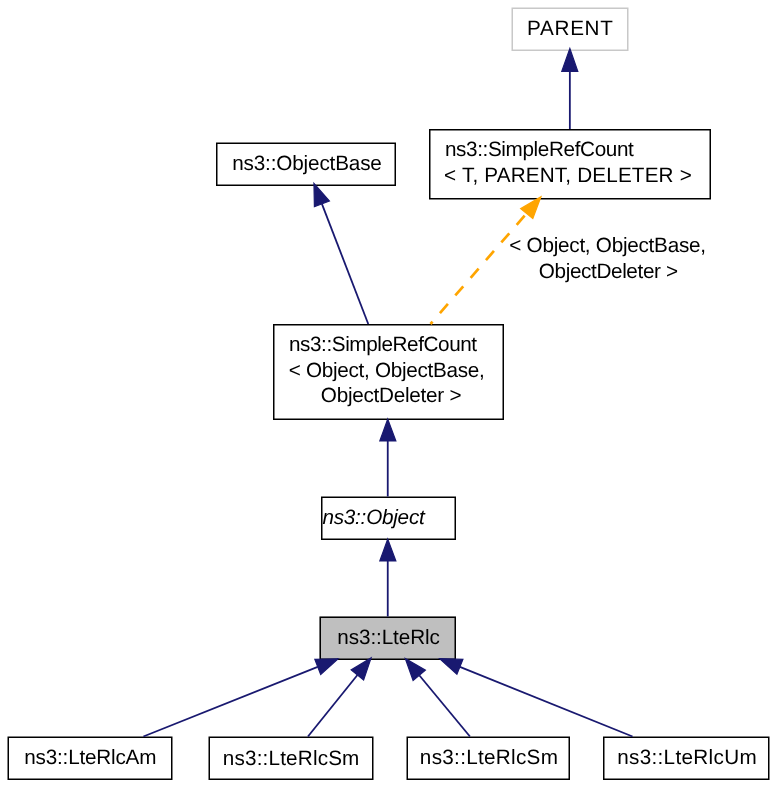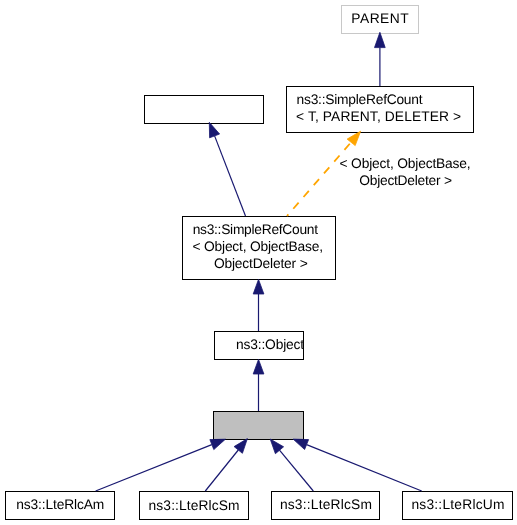--- a/index.html
+++ b/index.html
@@ -62,30 +62,32 @@
   </svg>
 
   <div class="nodebox external" style="left:340.5px;top:5.1px;width:78.7px;height:29.4px;border-width:1.4px;"></div>
   <span class="lbl" style="left:230.22px;top:11.5px;letter-spacing:0.460px;">PARENT</span>
 
   <div class="nodebox" style="left:286px;top:86px;width:188px;height:47px;"></div>
   <span class="lbl" style="left:209.47px;top:92.8px;letter-spacing:-0.246px;">ns3::SimpleRefCount</span>
   <span class="lbl" style="left:228.68px;top:109.8px;letter-spacing:0.108px;">&lt; T, PARENT, DELETER &gt;</span>
 
   <div class="nodebox" style="left:144px;top:95px;width:120px;height:29px;"></div>
+  <span class="lbl" style="left:54.65px;top:101.8px;letter-spacing:-0.102px;">ns3::ObjectBase</span>
 
   <div class="nodebox" style="left:182px;top:216px;width:154px;height:64px;"></div>
   <span class="lbl" style="left:105.23px;top:222.8px;letter-spacing:-0.275px;">ns3::SimpleRefCount</span>
   <span class="lbl" style="left:107.73px;top:239.8px;letter-spacing:-0.201px;">&lt; Object, ObjectBase,</span>
   <span class="lbl" style="left:110.73px;top:256.8px;letter-spacing:-0.175px;">ObjectDeleter &gt;</span>
 
   <div class="nodebox" style="left:214px;top:331px;width:90px;height:29px;"></div>
-  <span class="lbl" style="left:120px;top:337.8px;letter-spacing:-0.159px;">ns3::Object</span>
+  <span class="lbl" style="left:99px;top:337.8px;letter-spacing:-0.159px;font-style:italic;">ns3::Object</span>
 
   <div class="nodebox current" style="left:213px;top:411px;width:91px;height:29px;"></div>
+  <span class="lbl" style="left:109.04px;top:417.8px;letter-spacing:-0.070px;">ns3::LteRlc</span>
 
   <div class="nodebox" style="left:5px;top:491px;width:110px;height:29px;"></div>
   <span class="lbl" style="left:-89.82px;top:497.8px;letter-spacing:-0.131px;">ns3::LteRlcAm</span>
 
   <div class="nodebox" style="left:139px;top:491px;width:110px;height:29px;"></div>
   <span class="lbl" style="left:44.14px;top:499px;letter-spacing:0.108px;">ns3::LteRlcSm</span>
 
   <div class="nodebox" style="left:271px;top:491px;width:109px;height:29px;"></div>
   <span class="lbl" style="left:176.02px;top:497.8px;letter-spacing:0.192px;">ns3::LteRlcSm</span>
 

